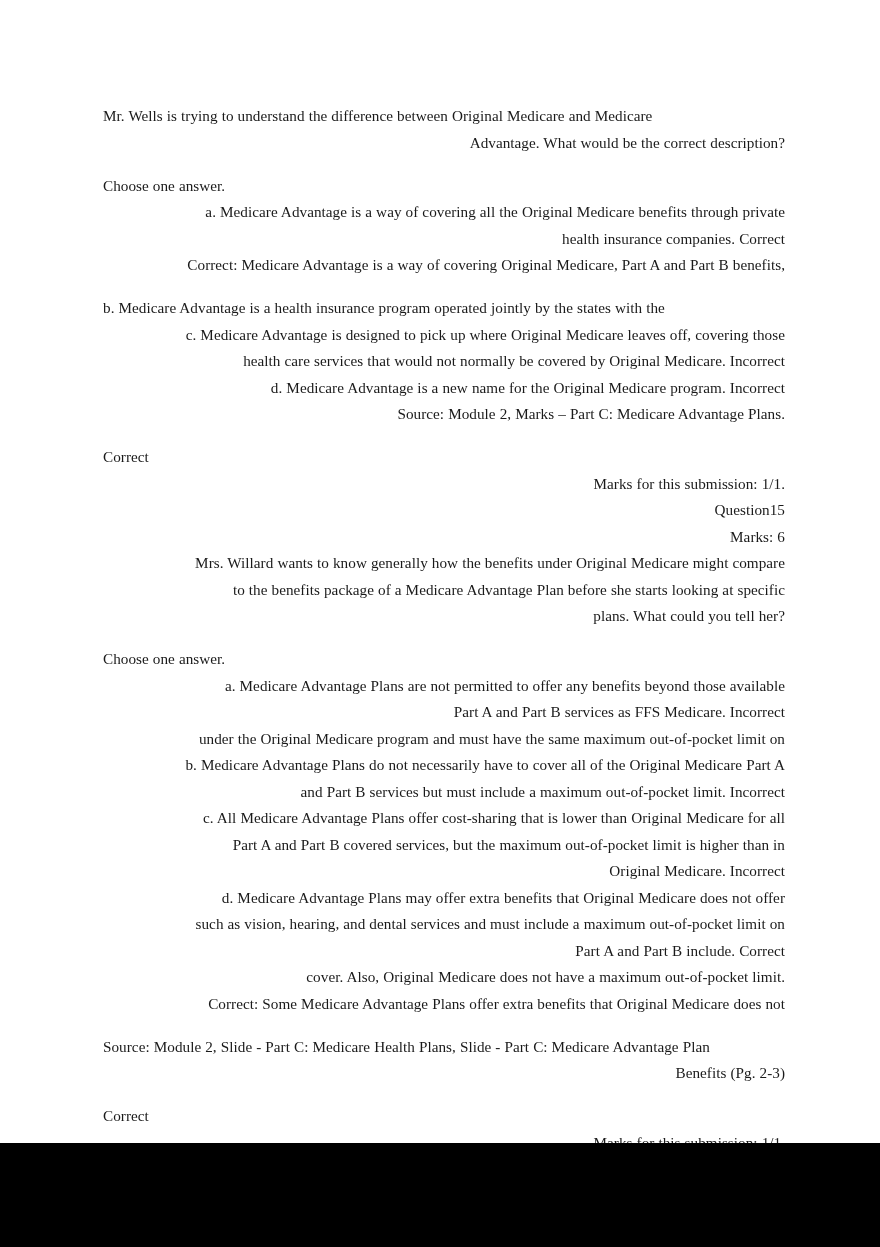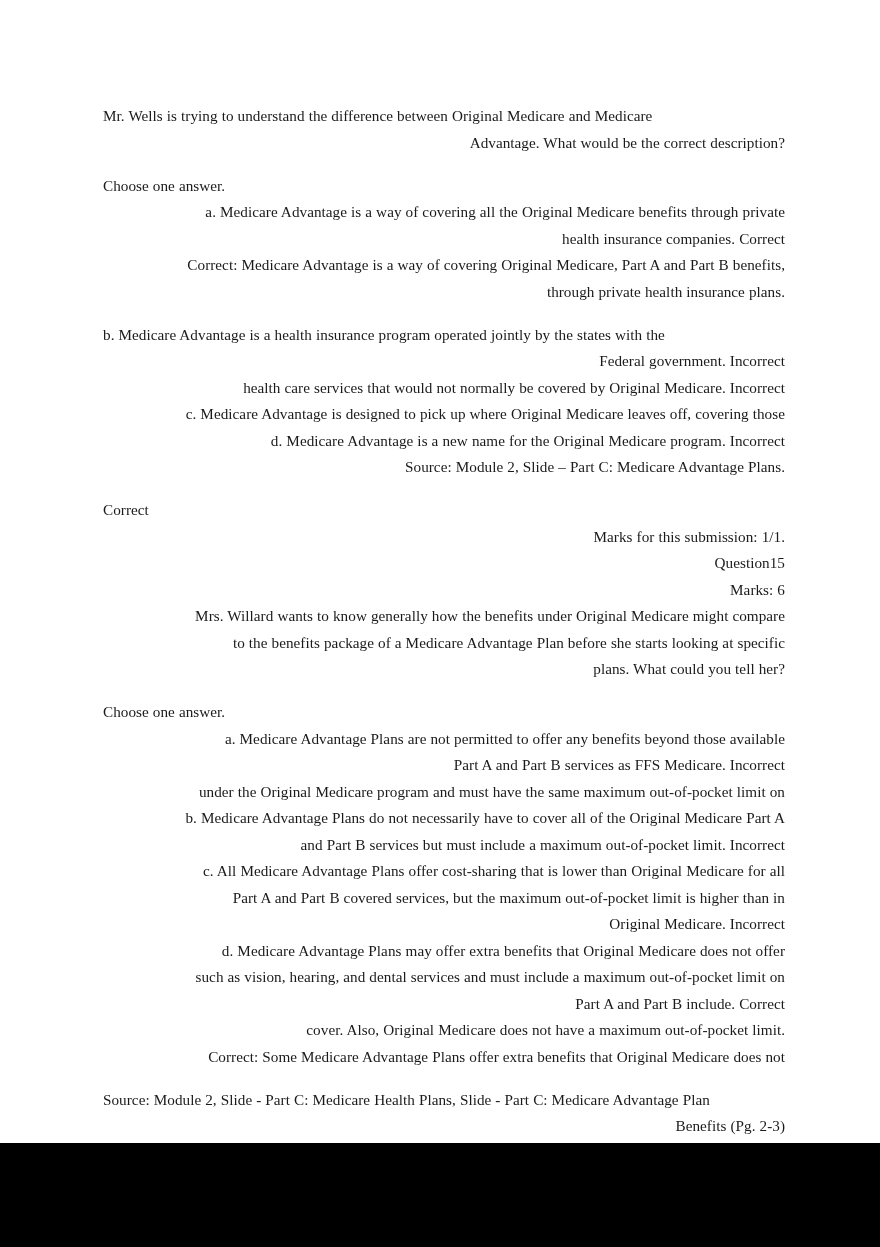--- a/index.html
+++ b/index.html
@@ -73,31 +73,29 @@
       <p class="para">Mr. Wells is trying to understand the difference between Original Medicare and Medicare</p>
       <p class="para">Advantage.  What would be the correct description?</p>
     </div>
     <div class="spacer"></div>
 
     <div class="block">
       <p class="para">Choose one answer.</p>
       <p class="para">a. Medicare Advantage is a way of covering all the Original Medicare benefits through private</p>
       <p class="para">health insurance companies. Correct</p>
       <p class="para">Correct: Medicare Advantage is a way of covering Original Medicare, Part A and Part B benefits,</p>
-      <p class="para">through private health insurance plans.</p>
     </div>
     <div class="spacer"></div>
 
     <div class="block">
       <p class="para">b. Medicare Advantage is a health insurance program operated jointly by the states with the</p>
-      <p class="para">Federal government. Incorrect</p>
+      <p class="para">c. Medicare Advantage is designed to pick up where Original Medicare leaves off, covering those</p>
       <p class="para">health care services that would not normally be covered by Original Medicare. Incorrect</p>
-      <p class="para">c. Medicare Advantage is designed to pick up where Original Medicare leaves off, covering those</p>
       <p class="para">d. Medicare Advantage is a new name for the Original Medicare program. Incorrect</p>
-      <p class="para">Source: Module 2, Slide – Part C: Medicare Advantage Plans.</p>
+      <p class="para">Source: Module 2, Marks – Part C: Medicare Advantage Plans.</p>
     </div>
     <div class="spacer"></div>
 
     <div class="block">
       <p class="para">Correct</p>
       <p class="para">Marks for this submission: 1/1.</p>
       <p class="para">Question15</p>
       <p class="para">Marks: 6</p>
       <p class="para">Mrs. Willard wants to know generally how the benefits under Original Medicare might compare</p>
       <p class="para">to the benefits package of a Medicare Advantage Plan before she starts looking at specific</p>

